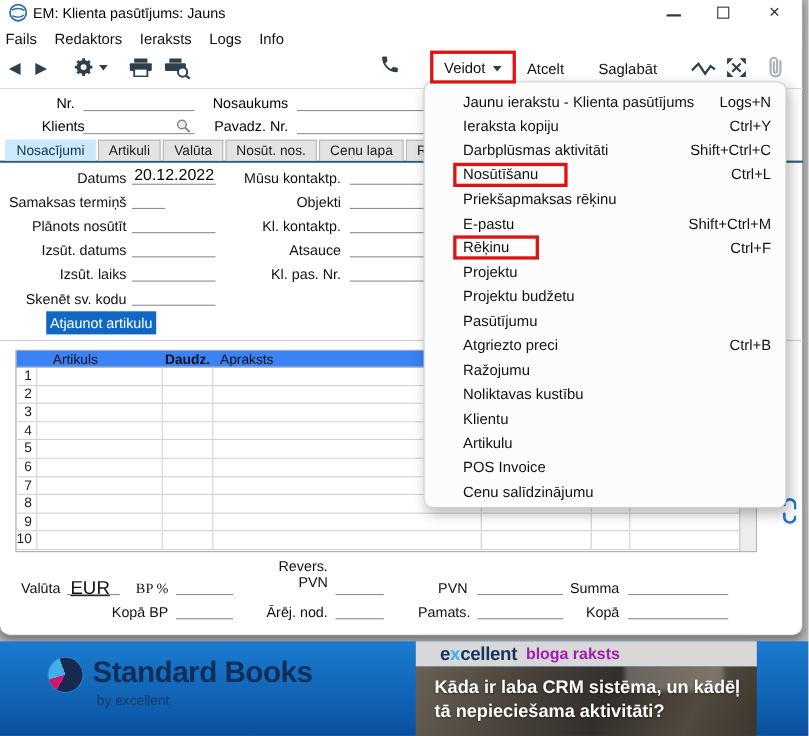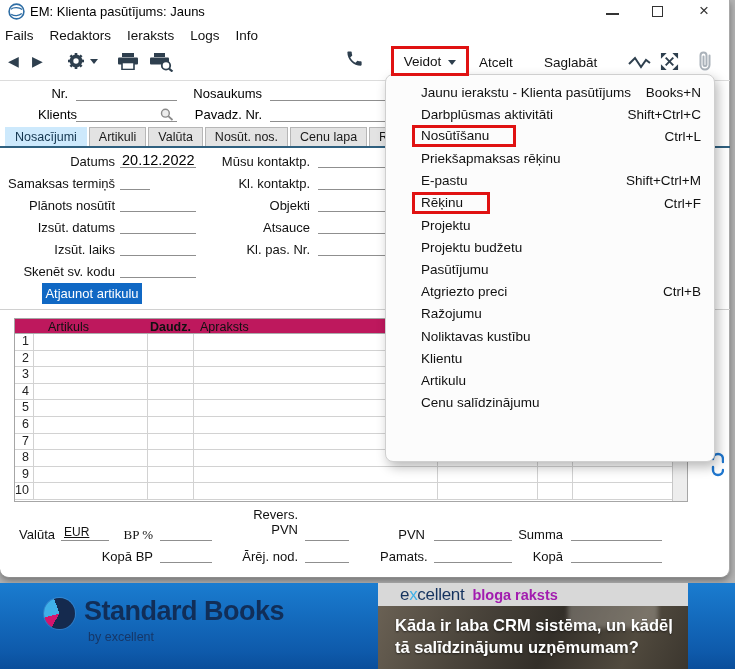--- a/index.html
+++ b/index.html
@@ -76,33 +76,33 @@
 
   .update-btn { position:absolute; left:42px; top:283px; width:100px; height:21px;
                 background:#1068c4; color:#fff; font-size:13px; text-align:center;
                 line-height:21px; cursor:pointer; }
   .mid-sep { position:absolute; left:0; top:309px; width:730px; border-top:1px solid #d0d0d0; }
 
   
   .items-table { position:absolute; left:14px; top:318px; width:674px; height:184px;
                  border:1px solid #a6a6a6; font-size:12.5px; background:#fff; }
   .trow { display:flex; height:16.6px; border-bottom:1px solid #d2d2d2; }
-  .trow.thead { background:#be185d; height:15px; border-bottom:1px solid #ababab; }
+  .trow.thead { background:#3b82f6; height:15px; border-bottom:1px solid #ababab; }
   .c { border-right:1px solid #d2d2d2; overflow:hidden; height:100%; }
   .thead .c { border-right:none; padding-top:1px; }
   .c1{width:19px; text-align:right; padding-right:4px; color:#222;}
   .c2{width:114px;} .c3{width:46px;} .c4{width:244px;} .c5{width:100px;} .c6{width:35px;} .c7{width:101px; border-right:none;}
   .thead .c2{padding-left:14px;} .thead .c3{padding-left:2px;font-weight:bold;} .thead .c4{padding-left:6px;}
   .tscroll { position:absolute; right:0; top:15px; bottom:0; width:15px;
              background:#ededed; border-left:1px solid #c6c6c6; }
 
   
   .t-lbl { position:absolute; font-size:13px; text-align:right; }
   .t-line { position:absolute; border-bottom:1px solid #8f8f8f; height:17px; }
-  .t-val { position:absolute; font-size:12px;text-decoration:underline; }
+  .t-val { position:absolute; font-size:17px;text-decoration:underline; }
   .valuta-label{left:0;   top:527px; width:55px;} .valuta-line{left:61px; top:524px; width:48px;}
   .valuta-value{left:64px; top:525px;}
   .bp-label    {left:95px; top:527px; width:58px;font-family:Liberation Serif, serif;} .bp-line    {left:160px; top:524px; width:52px;}
   .revers-label{left:225px;top:507px; width:73px;} .revers-line{left:305px; top:524px; width:44px;}
   .pvn-label   {left:380px;top:527px; width:45px;} .pvn-line   {left:434px; top:524px; width:78px;}
   .summa-label {left:518px;top:527px; width:45px;} .summa-line {left:571px; top:524px; width:91px;}
   .kopabp-label{left:95px; top:549px; width:58px;} .kopabp-line{left:160px; top:546px; width:52px;}
   .arej-label  {left:225px;top:549px; width:73px;} .arej-line  {left:305px; top:546px; width:44px;}
   .pamats-label{left:380px;top:549px; width:45px;} .pamats-line{left:434px; top:546px; width:78px;}
   .kopa-label  {left:518px;top:549px; width:45px;} .kopa-line  {left:571px; top:546px; width:91px;}
@@ -125,21 +125,21 @@
   .logo-icon { position:absolute; left:44px; top:15px; width:31px; height:31px; border-radius:50%;
                background:conic-gradient(from 15deg,#152a4e 0deg 195deg,#d3156d 195deg 240deg,
                           #3fb0e8 240deg 325deg,#152a4e 325deg 360deg);
                box-shadow:0 0 0 1px rgba(255,255,255,.12); }
   .logo-title { position:absolute; left:84px; top:13px; font-size:27px; font-weight:bold;
                 color:#112e58; letter-spacing:-.5px; }
   .logo-sub { position:absolute; left:88px; top:47px; font-size:12.5px; color:#163768; }
   .media { position:absolute; left:378px; top:0; width:310px; height:86px; cursor:pointer; }
   .media-strip { height:23px; background:#d8d8d8; display:flex; align-items:center;
                  padding-left:22px; gap:8px; }
-  .brand { font-size:17px; font-weight:normal; color:#15335f; letter-spacing:-.3px; }
+  .brand { font-size:17px; font-weight:bold; color:#15335f; letter-spacing:-.3px; }
   .brand-x { color:#3fb0e8; }
   .strip-label { font-size:14.5px; font-weight:bold; color:#a21caf; }
   .media-photo { position:absolute; left:0; top:23px; width:310px; height:63px; overflow:hidden;
                  background:linear-gradient(115deg,#6a6154 0%,#4a443b 30%,#332f29 55%,#514a3e 80%,#3b362e 100%); }
   .media-photo::after { content:""; position:absolute; left:190px; top:-8px; width:90px; height:30px;
                  background:rgba(200,195,185,.35); filter:blur(2px); border-radius:6px; }
   .headline { position:absolute; left:17px; top:8px; color:#fff; font-size:16.5px;
               font-weight:bold; line-height:22px; text-shadow:0 1px 2px rgba(0,0,0,.55); z-index:2; }
 
   svg { display:block; }
@@ -313,26 +313,26 @@
   </div>
 
   <div class="fields-right">
 
       <div class="frow">
         <span class="flabel">Mūsu kontaktp.</span>
         <div class="fline"></div>
       </div>
 
       <div class="frow">
+        <span class="flabel">Objekti</span>
+        <div class="fline"></div>
+      </div>
+
+      <div class="frow">
         <span class="flabel">Kl. kontaktp.</span>
-        <div class="fline"></div>
-      </div>
-
-      <div class="frow">
-        <span class="flabel">Objekti</span>
         <div class="fline"></div>
       </div>
 
       <div class="frow">
         <span class="flabel">Atsauce</span>
         <div class="fline"></div>
       </div>
 
       <div class="frow">
         <span class="flabel">Kl. pas. Nr.</span>
@@ -482,23 +482,27 @@
     <svg width="14" height="28" viewBox="0 0 14 28" fill="none" stroke="#1f77cf" stroke-width="2.4" stroke-linecap="round">
       <path d="M3 7a5 5 0 0 1 10 0v3"></path>
       <path d="M13 18a5 5 0 0 1-10 0v-3"></path>
     </svg>
   </span>
 
   <div class="dropdown">
 
       <div class="mi">
         <span class="mi-label">Jaunu ierakstu - Klienta pasūtījums</span>
-        <span class="mi-short">Books+N</span>
-      </div>
-
+        <span class="mi-short">Logs+N</span>
+      </div>
+
+      <div class="mi">
+        <span class="mi-label">Ieraksta kopiju</span>
+        <span class="mi-short">Ctrl+Y</span>
+      </div>
 
       <div class="mi">
         <span class="mi-label">Darbplūsmas aktivitāti</span>
         <span class="mi-short">Shift+Ctrl+C</span>
       </div>
 
       <div class="mi">
         <span class="mi-label hl">Nosūtīšanu</span>
         <span class="mi-short">Ctrl+L</span>
       </div>
@@ -551,20 +555,24 @@
       <div class="mi">
         <span class="mi-label">Klientu</span>
         <span class="mi-short"></span>
       </div>
 
       <div class="mi">
         <span class="mi-label">Artikulu</span>
         <span class="mi-short"></span>
       </div>
 
+      <div class="mi">
+        <span class="mi-label">POS Invoice</span>
+        <span class="mi-short"></span>
+      </div>
 
       <div class="mi">
         <span class="mi-label">Cenu salīdzinājumu</span>
         <span class="mi-short"></span>
       </div>
 
   </div>
 
 </div>
 
@@ -573,17 +581,17 @@
   <div class="logo-title">Standard Books</div>
   <div class="logo-sub">by excellent</div>
   <div class="media">
     <div class="media-strip">
       <span class="brand"><span>e</span><span class="brand-x">x</span><span>cellent</span></span>
       <span class="strip-label">bloga raksts</span>
     </div>
     <div class="media-photo">
       <div class="headline">
         <div>Kāda ir laba CRM sistēma, un kādēļ</div>
-        <div>tā salīdzinājumu uzņēmumam?</div>
+        <div>tā nepieciešama aktivitāti?</div>
       </div>
     </div>
   </div>
 </div>
 
 </body></html>

